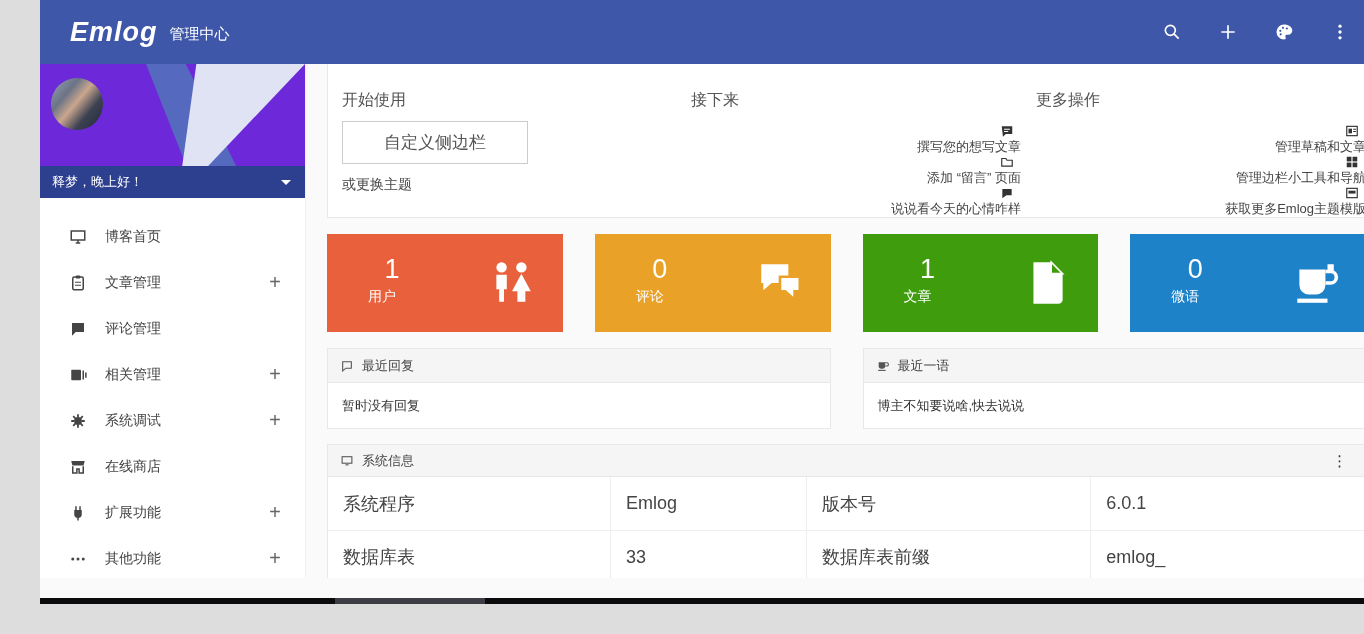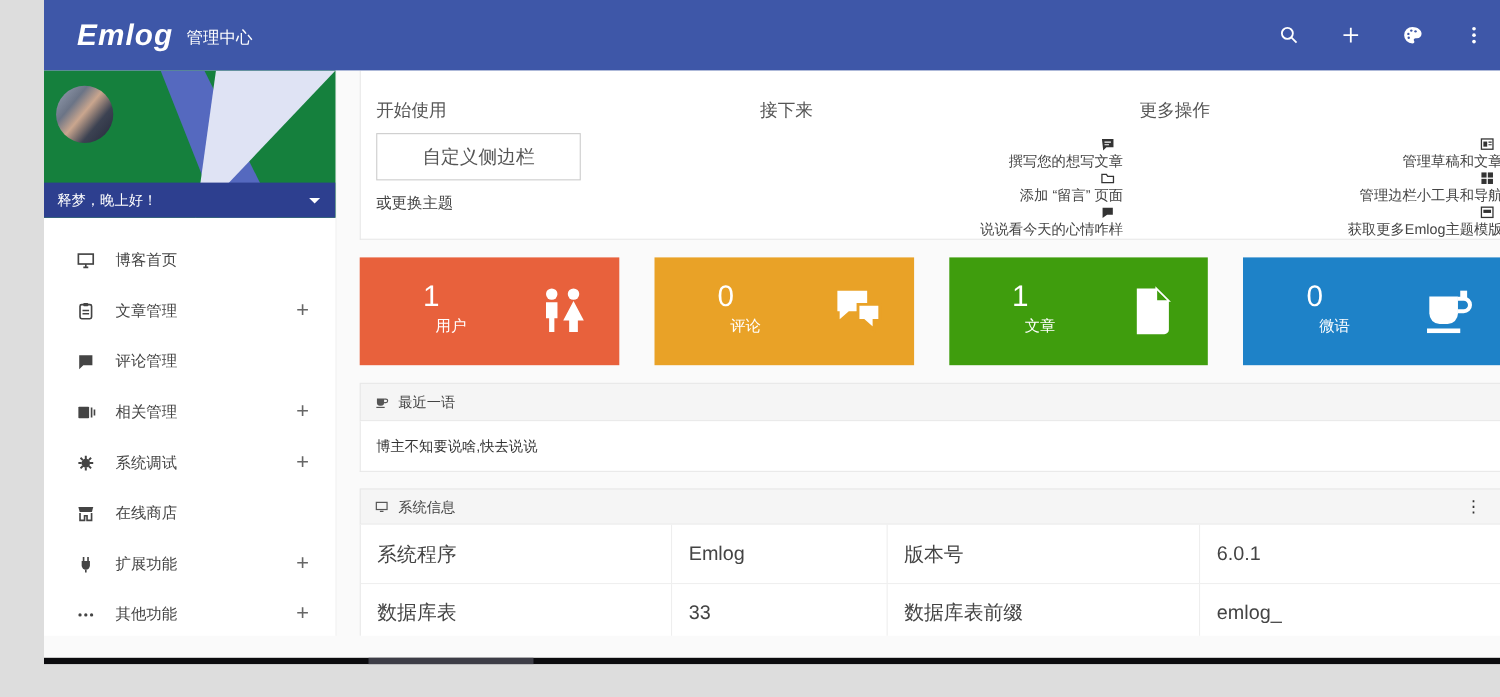--- a/index.html
+++ b/index.html
@@ -47,21 +47,21 @@
           padding:9px 41px; font-size:17px; color:#555; cursor:pointer; font-family:inherit; }
   .wlink { margin-top:12px; font-size:14px; color:#444; cursor:pointer; }
   .wlist { margin-top:13px; list-style:none; }
   .wlist li { display:flex; align-items:flex-end; height:31px; font-size:13px; color:#444; cursor:pointer;flex-direction:column; }
   .wli-icon { width:14px; height:13px; margin-right:7px; flex:0 0 14px; }
 
   .stats { position:absolute; left:21px; top:170px; width:1039px; height:98px; display:flex; gap:32px; }
   .card { flex:1; position:relative; color:#fff; cursor:pointer; }
   .card-num { position:absolute; left:30px; top:20px; width:70px; text-align:center;
               font-size:27px; color:#fff; }
-  .card-label { position:absolute; left:48px; top:54px; width:70px; text-align:center;
+  .card-label { position:absolute; left:20px; top:54px; width:70px; text-align:center;
                 font-size:14px; color:#fff; }
   .card-icon { position:absolute; right:26px; top:50%; transform:translateY(-50%); width:50px; height:52px; }
 
   .prow { position:absolute; left:21px; top:284px; width:1039px; display:flex; gap:32px; }
   .panel { flex:1; }
   .phead { height:35px; background:#f5f5f5; border:1px solid #e8e8e8; display:flex;
            align-items:center; padding:0 12px; font-size:13px; color:#444; }
   .phicon { width:14px; height:13px; margin-right:8px; }
   .pbody { height:46px; background:#fff; border:1px solid #e8e8e8; border-top:none;
            display:flex; align-items:center; padding:0 14px; font-size:13px; color:#333; }
@@ -122,21 +122,21 @@
       </svg>
       <svg class="hicon" viewBox="0 0 24 24">
         <circle cx="12" cy="5" r="2" fill="#fff"></circle>
           <circle cx="12" cy="12" r="2" fill="#fff"></circle>
           <circle cx="12" cy="19" r="2" fill="#fff"></circle>
       </svg>
     </div>
   </div>
 
   <div class="sidebar">
-    <div class="profile" style="background: #15803d; text-align: right;">
+    <div class="profile" style="background: #6d28d9; text-align: right;">
       <div class="deco1"></div>
       <div class="deco2"></div>
       <div class="avatar"></div>
       <div class="user-bar" style="background: rgb(45, 63, 143);">
         <span>释梦，晚上好！</span>
         <span class="user-caret"></span>
       </div>
     </div>
     <div class="menu">
 
@@ -312,20 +312,29 @@
         <svg class="card-icon" viewBox="0 0 48 48">
           <path d="M9 11h25v15a9 9 0 0 1-9 9h-7a9 9 0 0 1-9-9z" fill="#fff"></path>
           <path d="M34 13h5a5 5 0 0 1 0 11h-5" fill="none" stroke="#fff" stroke-width="3.5"></path>
           <rect x="36" y="6" width="6" height="8" fill="#fff"></rect>
           <rect x="7" y="39" width="29" height="4" fill="#fff"></rect>
         </svg>
       </div>
     </div>
 
     <div class="prow">
+      <div class="panel">
+        <div class="phead">
+          <svg class="phicon" viewBox="0 0 24 24">
+            <path d="M4 5h16v12H10l-6 5z" fill="none" stroke="#555" stroke-width="2"></path>
+          </svg>
+          <span>最近回复</span>
+        </div>
+        <div class="pbody">暂时没有回复</div>
+      </div>
       <div class="panel">
         <div class="phead">
           <svg class="phicon" viewBox="0 0 24 24">
             <path d="M4 6h12v7a5 5 0 0 1-5 5h-2a5 5 0 0 1-5-5z" fill="#555"></path>
             <path d="M16 7h3a3 3 0 0 1 0 6h-3" fill="none" stroke="#555" stroke-width="2"></path>
             <rect x="3" y="20" width="14" height="2" fill="#555"></rect>
           </svg>
           <span>最近一语</span>
         </div>
         <div class="pbody">博主不知要说啥,快去说说</div>

